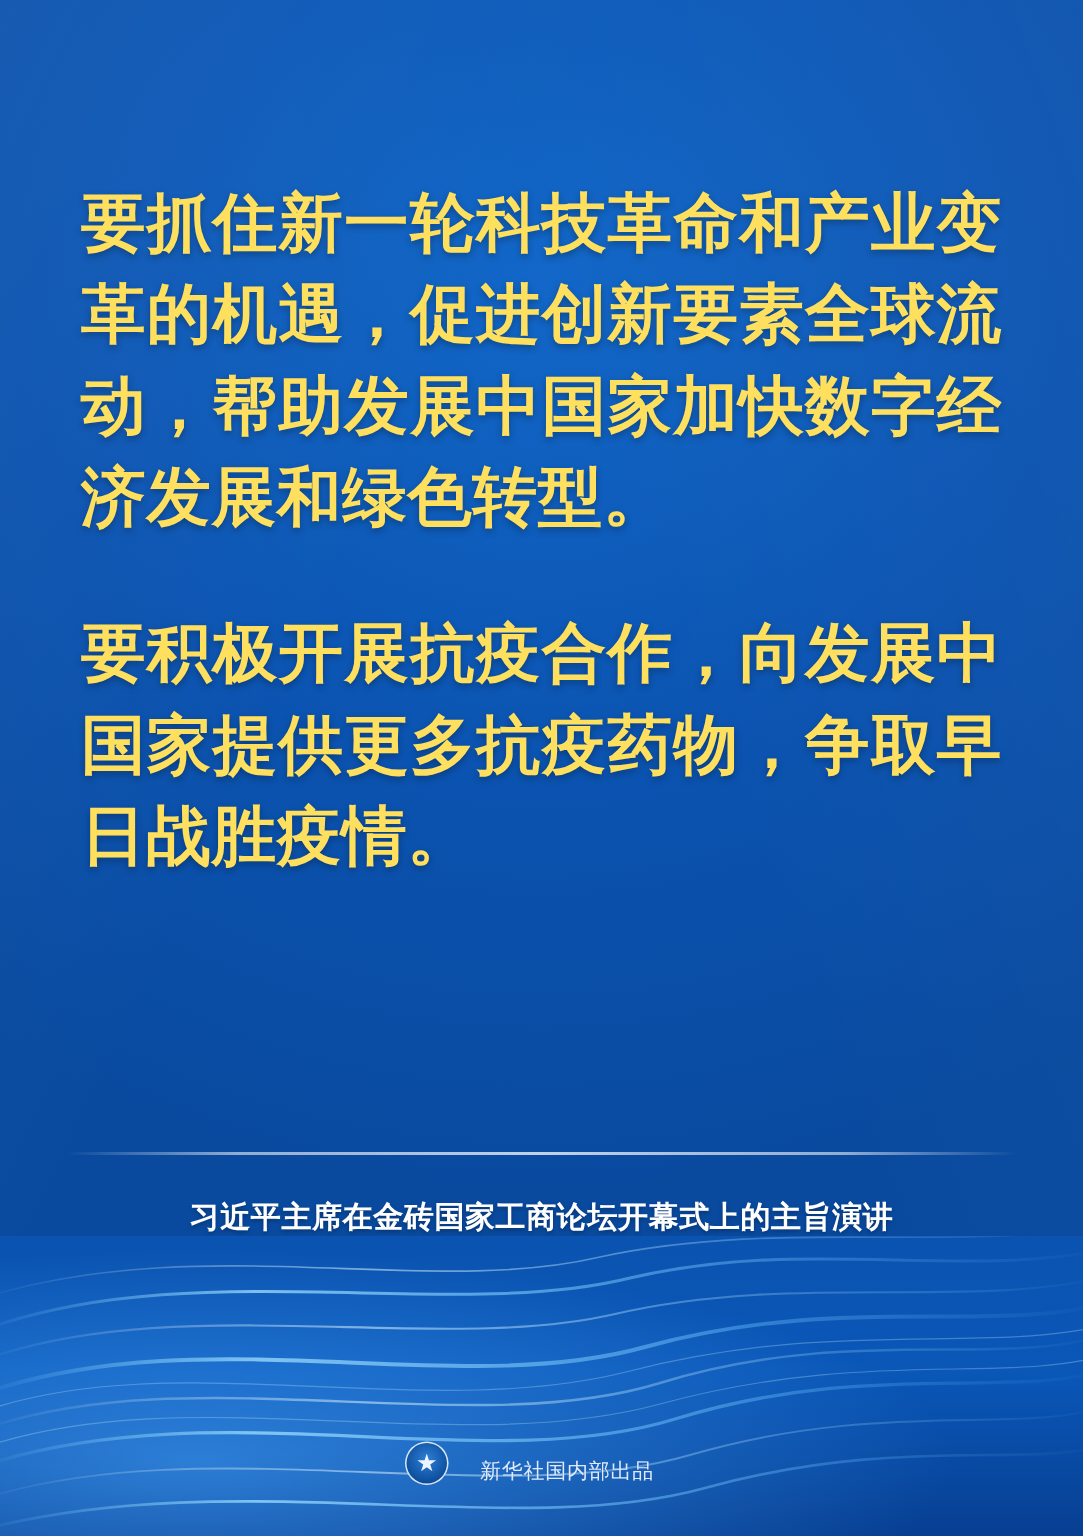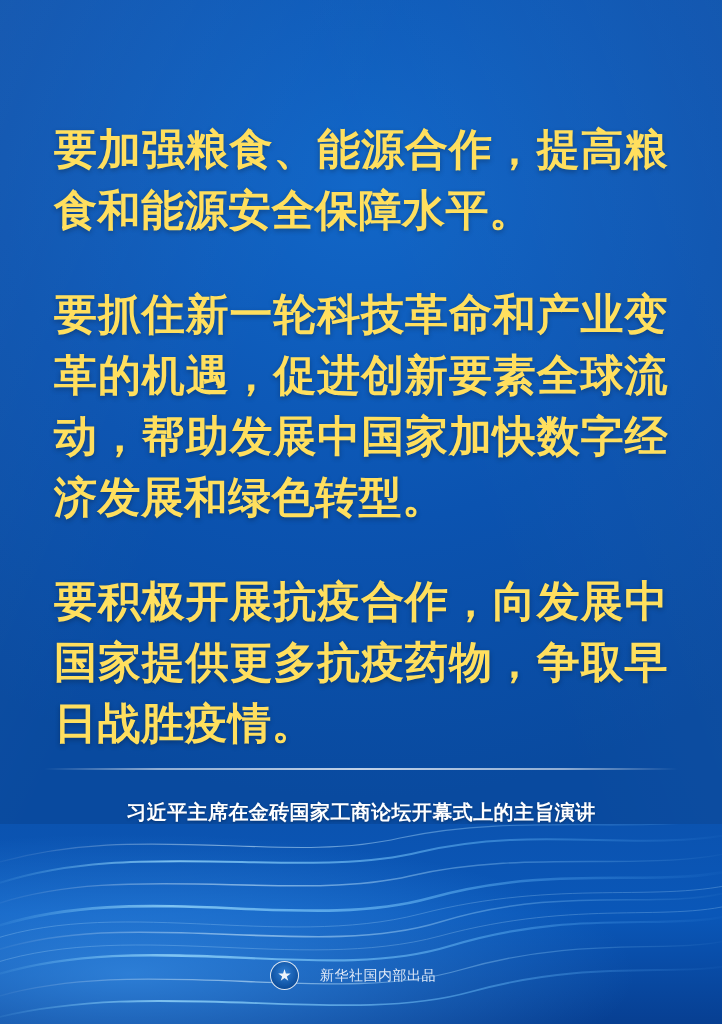--- a/index.html
+++ b/index.html
@@ -84,21 +84,21 @@
     width: 722px;
     height: 200px;
     overflow: hidden;
   }
   .footer {
     position: absolute;
     left: 0;
     right: 16px;
     bottom: 34px;
     display: flex;
-    align-items: center;
+    align-items: flex-end;
     justify-content: center;
     gap: 21px;
   }
   .logo {
     width: 27px;
     height: 27px;
     border-radius: 50%;
     background: radial-gradient(circle at 50% 40%, #2f7fd6 0%, #0d4f9e 70%, #083b7d 100%);
     border: 1.5px solid rgba(255,255,255,0.85);
     position: relative;
@@ -123,21 +123,20 @@
     font-family: "Liberation Sans", sans-serif;
   }
 </style>
 </head>
 <body>
 
 <div class="poster">
   <div class="bg-streaks"></div>
 
   <div class="content">
-    <p class="para">要加强粮食、能源合作，提高粮食和能源安全保障水平。</p>
     <p class="para">要抓住新一轮科技革命和产业变革的机遇，促进创新要素全球流动，帮助发展中国家加快数字经济发展和绿色转型。</p>
     <p class="para">要积极开展抗疫合作，向发展中国家提供更多抗疫药物，争取早日战胜疫情。</p>
   </div>
 
   <div class="divider-wrap">
     <div class="divider"></div>
   </div>
 
   <div class="caption">
     <span>习近平主席在金砖国家工商论坛开幕式上的主旨演讲</span>

